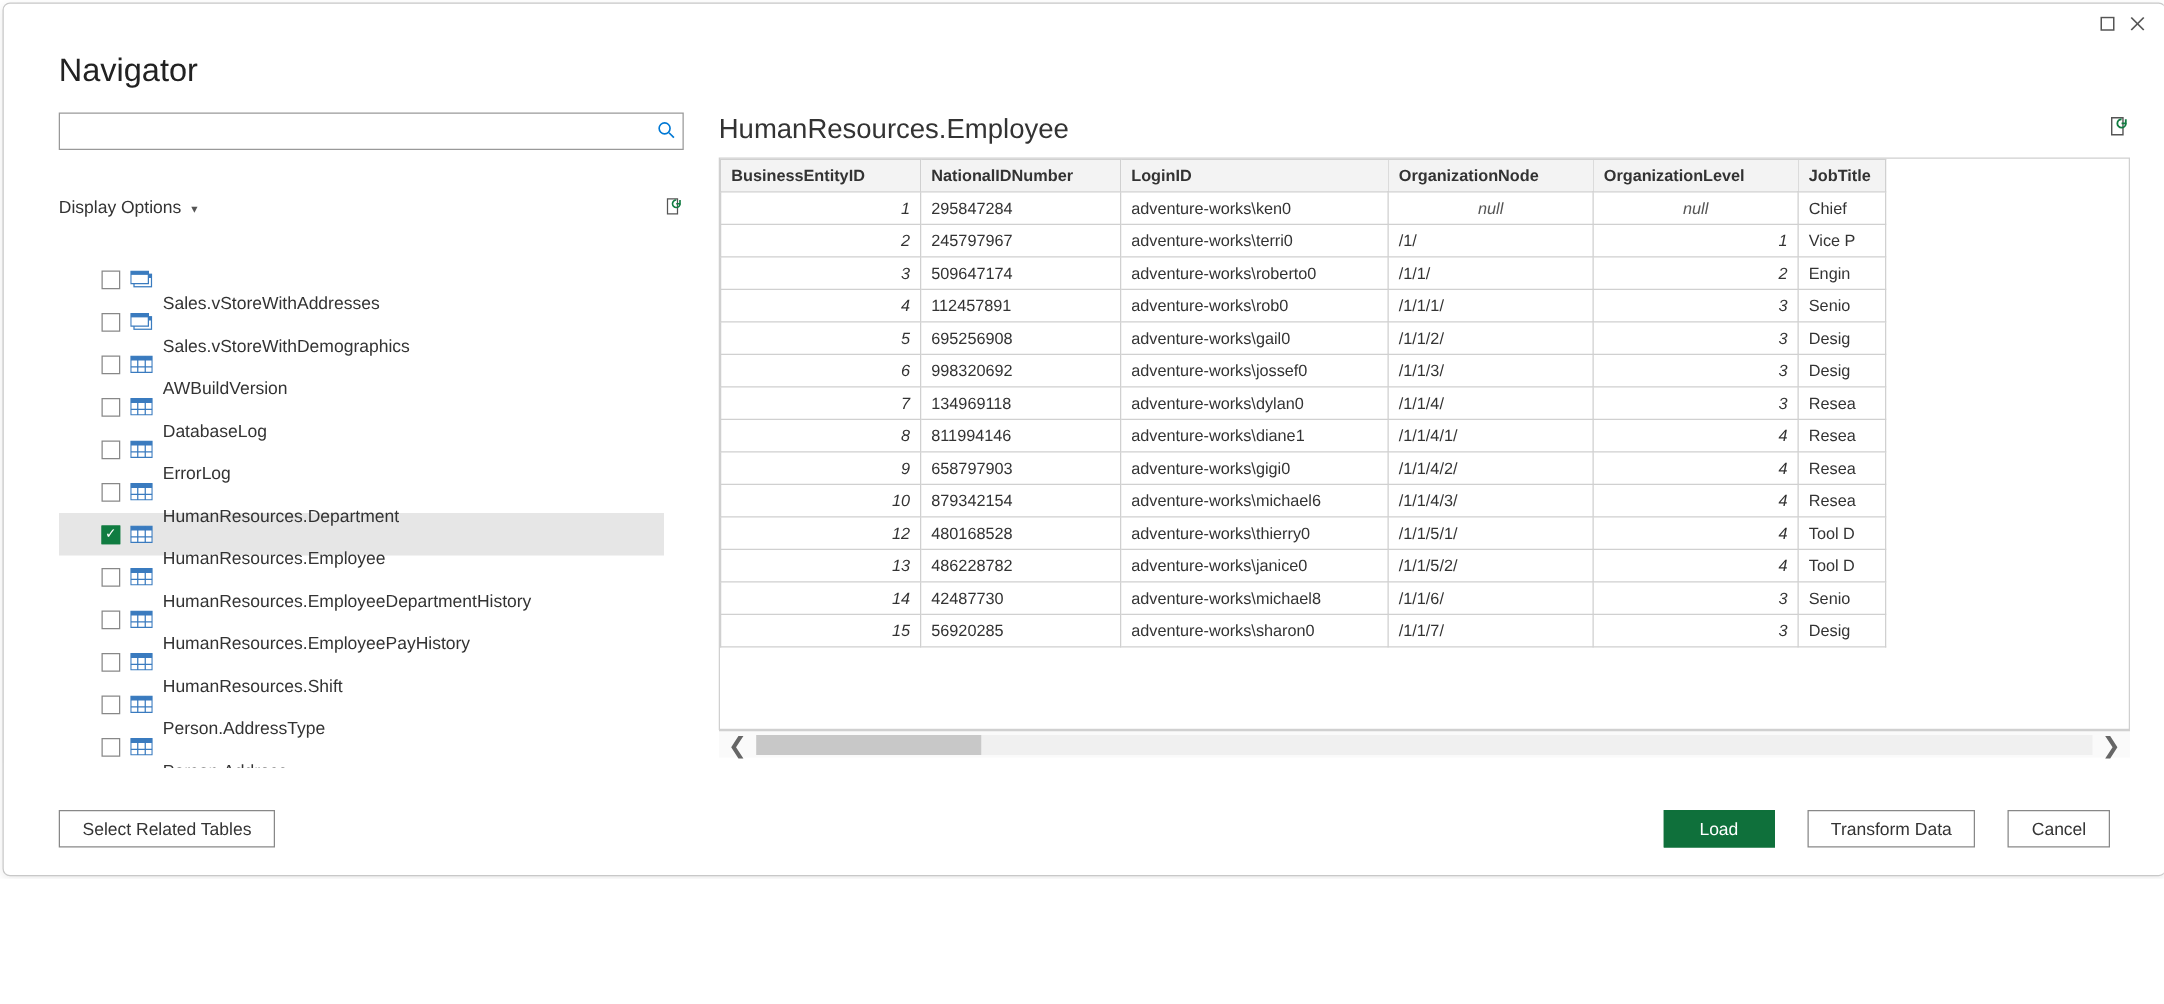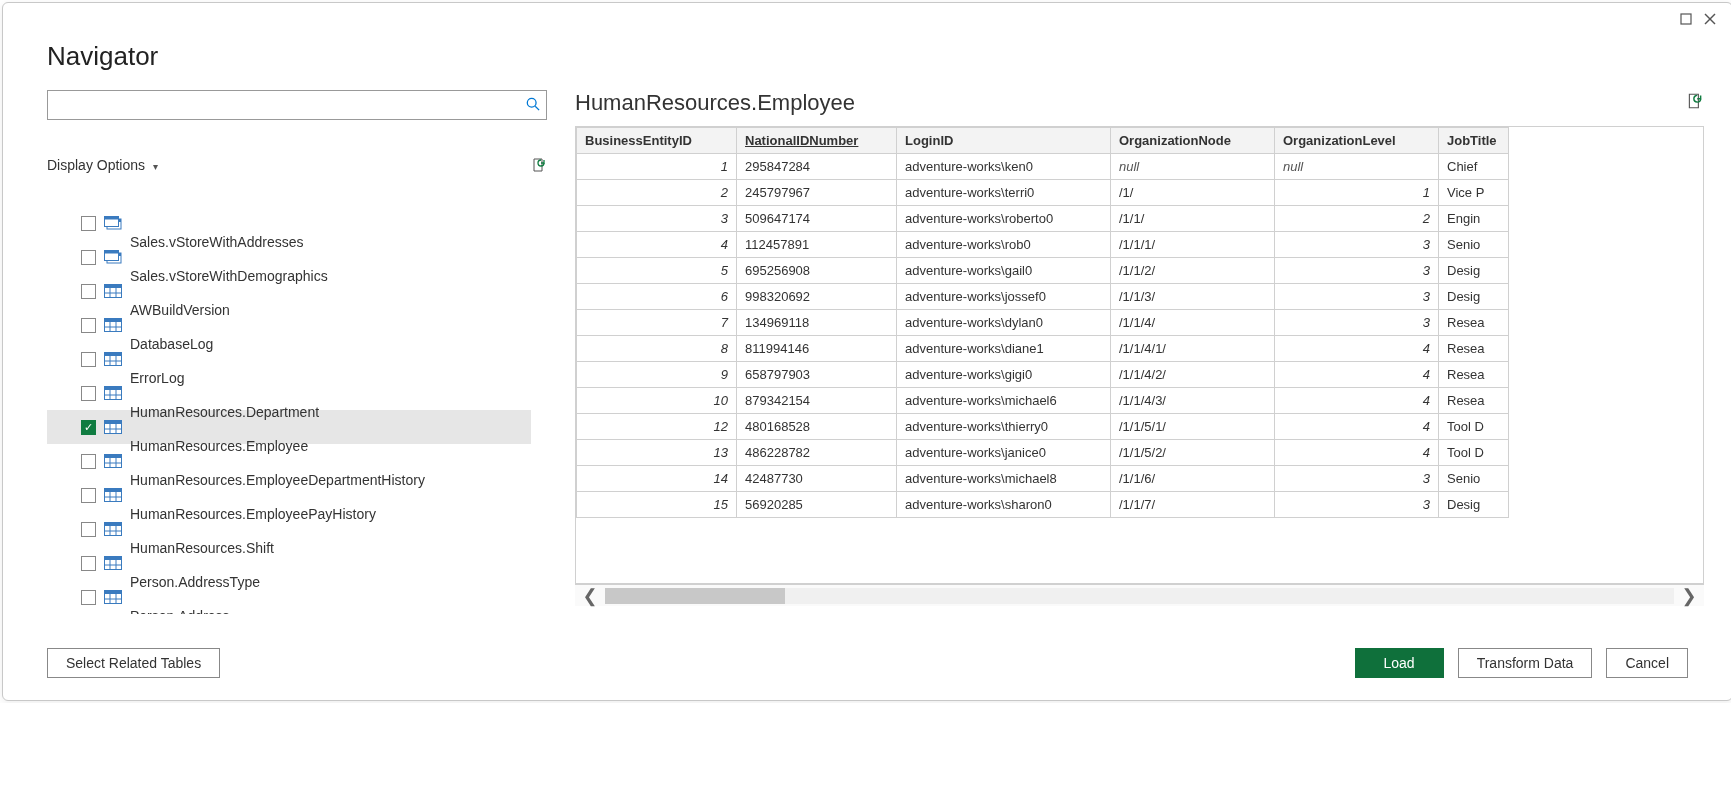--- a/index.html
+++ b/index.html
@@ -154,23 +154,23 @@
     white-space:nowrap;
     background:#fff;
   }
   th {
     background:#f3f3f3;
     font-weight:600;
     position:sticky;
     top:0;
   }
   td.num { text-align:right; font-style:italic; }
-  td.null { text-align:left; font-style:italic; color:#555; }
+  td.null { text-align:center; font-style:italic; color:#555; }
   .col-be { width:160px; }
-  .col-nid { width:160px;text-decoration:underline; }
+  .col-nid { width:160px; }
   .col-login { width:214px; }
   .col-org { width:164px; }
   .col-lvl { width:164px; }
   .col-job { width:70px; }
   .hscroll {
     display:flex;
     align-items:center;
     height:22px;
     border-top:1px solid #d0d0d0;
     background:#fafafa;
@@ -193,21 +193,21 @@
     font-size:14px;
     color:#333;
     cursor:pointer;
   }
   .btn.primary {
     background:#0f703b;
     border-color:#0f703b;
     color:#fff;
     padding:6px 28px;
   }
-  .btn-row { display:flex; gap:14px; }
+  .btn-row { display:flex; gap:26px; }
   
   .tree::-webkit-scrollbar { width:14px; }
   .tree::-webkit-scrollbar-thumb { background:#c8c8c8; }
   .tree::-webkit-scrollbar-track { background:#f4f4f4; }
   .grid-wrap::-webkit-scrollbar { width:14px; height:0; }
   .grid-wrap::-webkit-scrollbar-thumb { background:#c8c8c8; }
   .grid-wrap::-webkit-scrollbar-track { background:#f4f4f4; }
   .grid-wrap::-webkit-scrollbar-button:single-button {
     background:#f4f4f4; height:18px; width:14px;
   }

